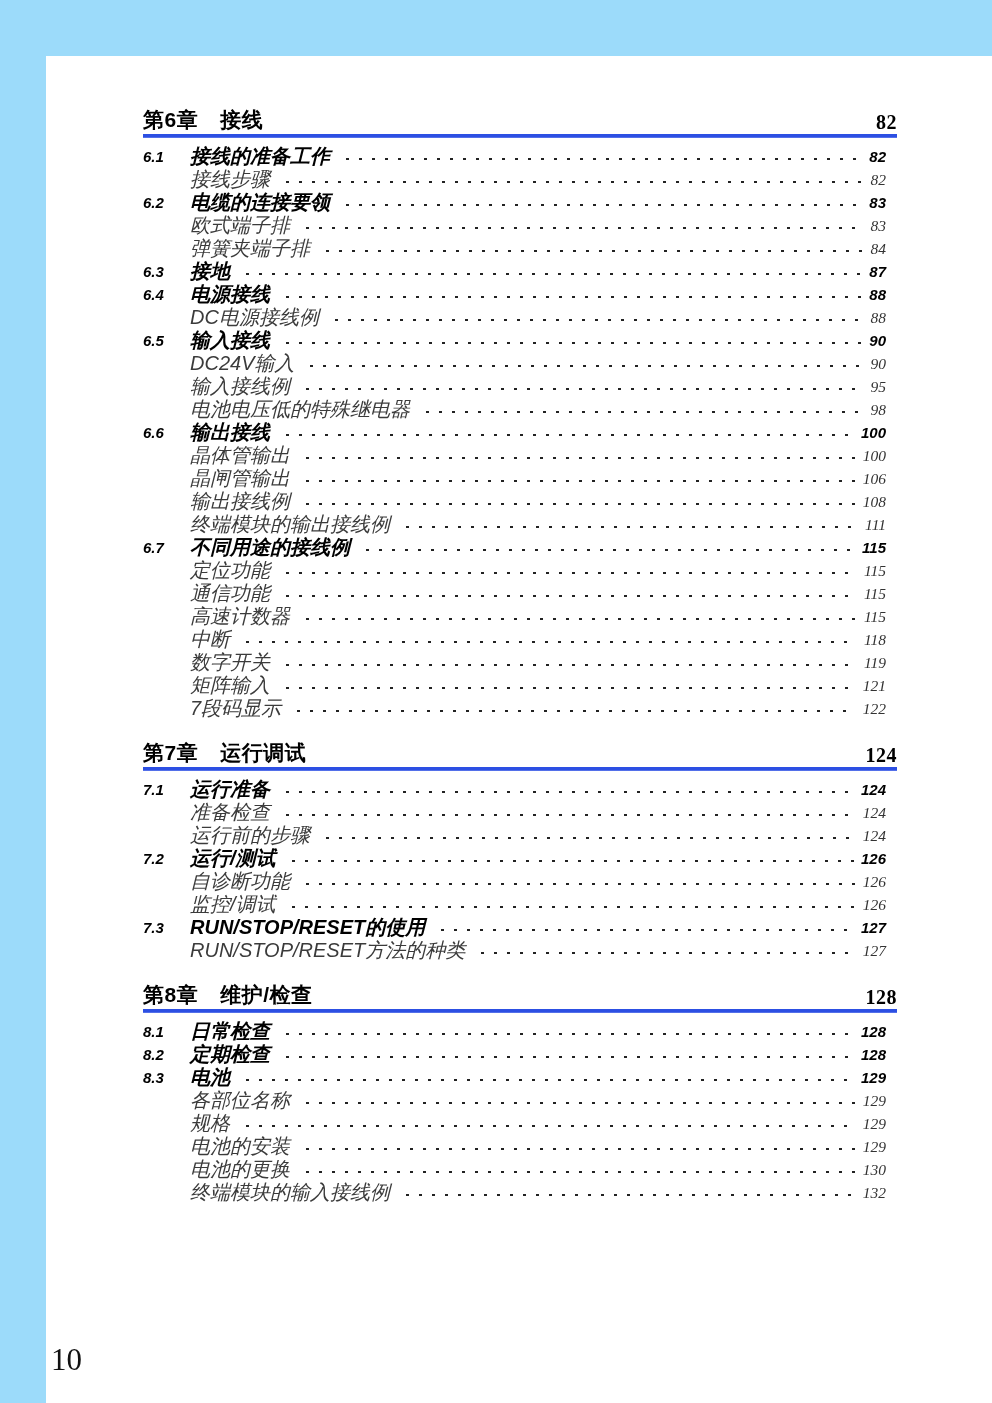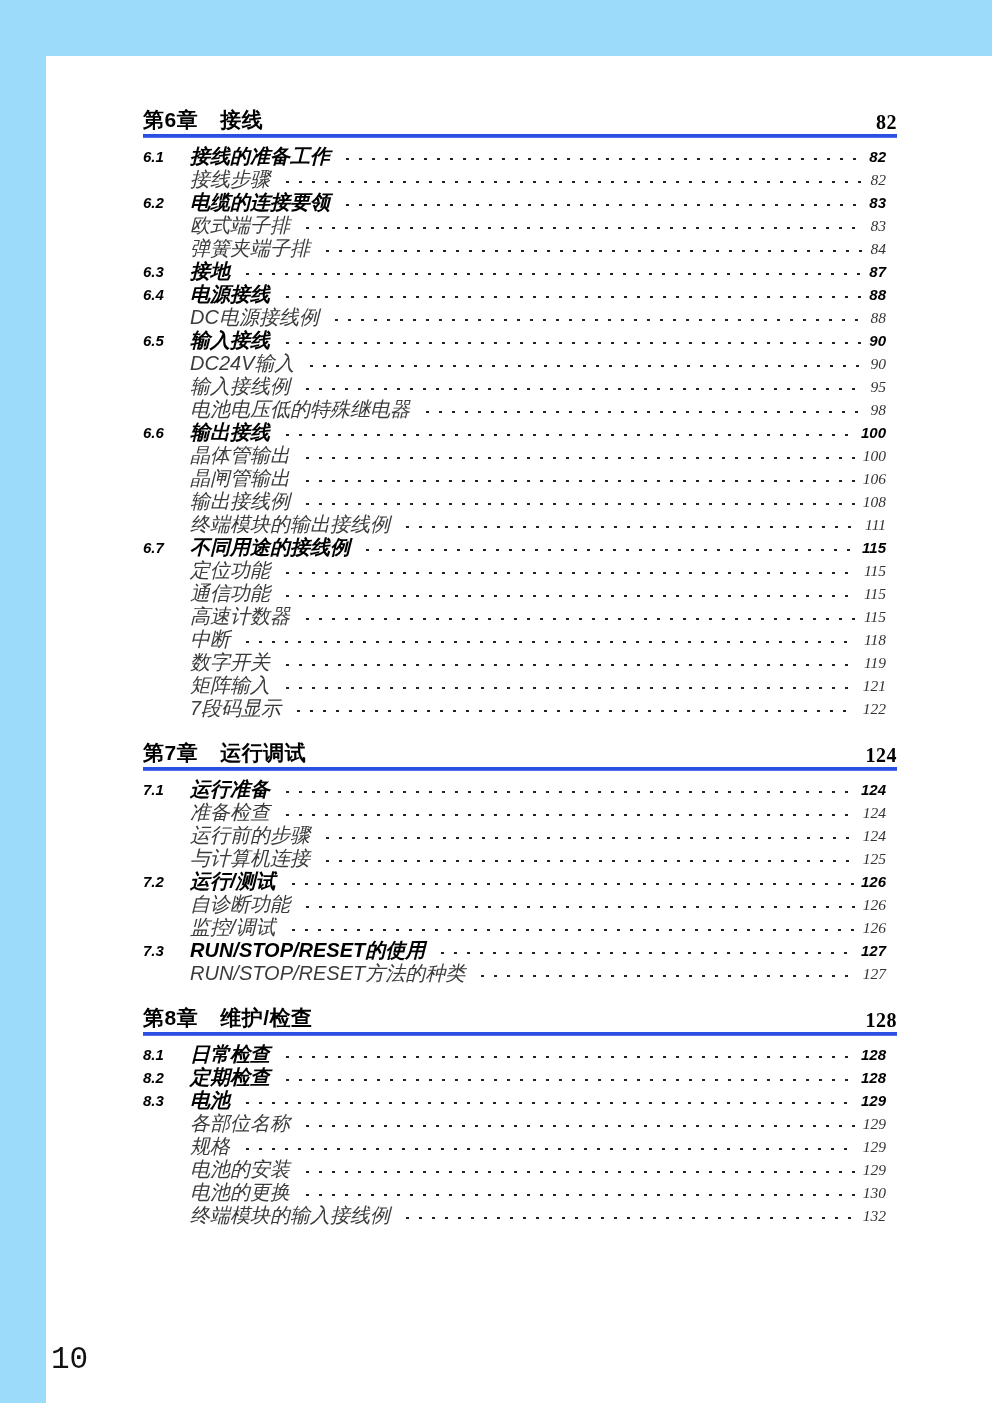--- a/index.html
+++ b/index.html
@@ -24,21 +24,21 @@
   .sub .title{color:#3b3b3b;}
   .leader{
     flex:1 1 auto;height:23px;margin:0 7px 0 9px;
     background-image:radial-gradient(circle,#222 1.15px,transparent 1.45px);
     background-size:13px 8px;background-repeat:repeat-x;
     background-position:left 2px bottom 5px;
   }
   .pg{text-align:right;}
   .sec .pg{font-size:15px;font-weight:bold;}
   .sub .pg{font-size:15.5px;font-family:"Liberation Serif",serif;color:#333;}
-  .folio{position:absolute;left:51px;top:1342px;font-size:31px;font-family:Liberation Mono, monospace;color:#111;}
+  .folio{position:absolute;left:51px;top:1342px;font-size:31px;font-family:Liberation Serif, serif;color:#111;}
 </style>
 </head>
 <body>
 
 <div class="top-band"></div>
 <div class="left-band"></div>
 
 <div class="content">
     <section class="chapter">
       <div class="ch-head">
@@ -219,26 +219,20 @@
           <span class="title">准备检查</span>
           <span class="leader"></span>
           <span class="pg">124</span>
         </div>
         <div class="row sub">
           <span class="num"></span>
           <span class="title">运行前的步骤</span>
           <span class="leader"></span>
           <span class="pg">124</span>
         </div>
-        <div class="row sub">
-          <span class="num"></span>
-          <span class="title">与计算机连接</span>
-          <span class="leader"></span>
-          <span class="pg">125</span>
-        </div>
         <div class="row sec">
           <span class="num">7.2</span>
           <span class="title">运行/测试</span>
           <span class="leader"></span>
           <span class="pg">126</span>
         </div>
         <div class="row sub">
           <span class="num"></span>
           <span class="title">自诊断功能</span>
           <span class="leader"></span>

